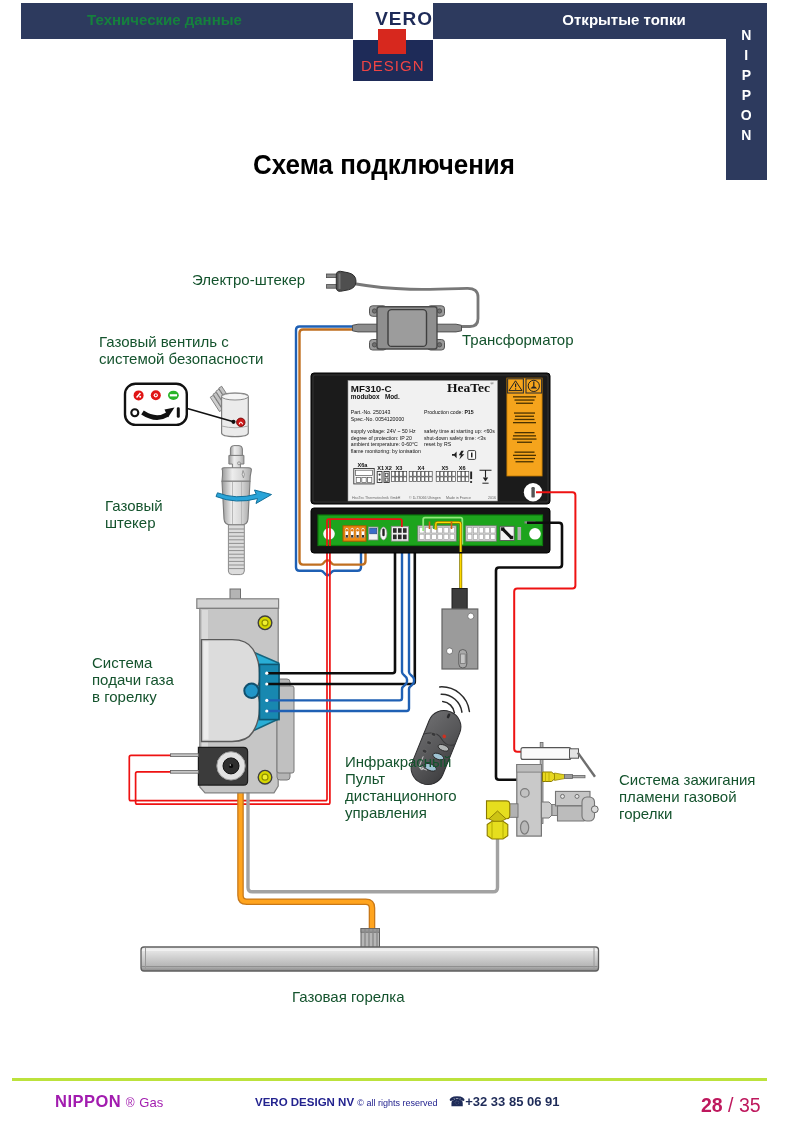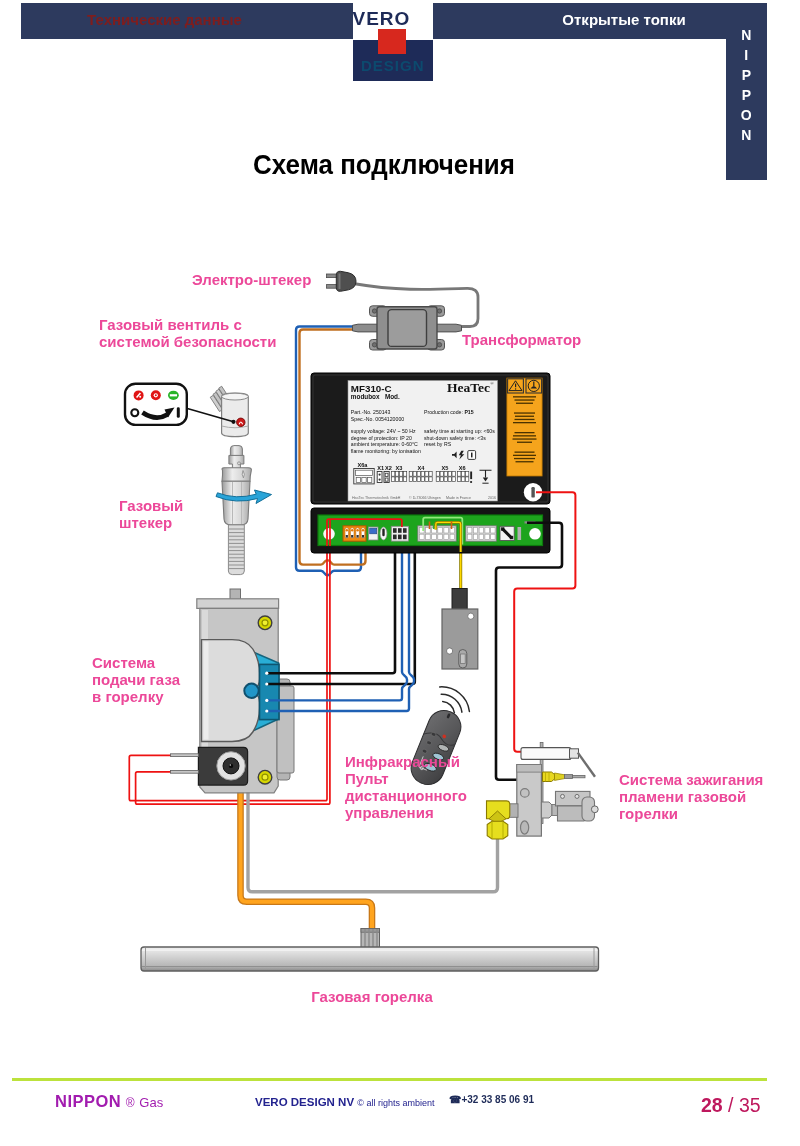--- a/index.html
+++ b/index.html
@@ -1,31 +1,31 @@
 <!DOCTYPE html>
 <html><head>
 <meta charset="utf-8">
 <style>
 html,body{margin:0;padding:0}
 body{width:800px;height:1146px;position:relative;background:#fff;font-family:"Liberation Sans",sans-serif;overflow:hidden}
 .abs{position:absolute}
-.lbl{position:absolute;font-weight:bold;font-size:15px;line-height:17px;color:#ec4899;white-space:nowrap}
+.lbl{position:absolute;font-weight:normal;font-size:15px;line-height:17px;color:#14532d;white-space:nowrap}
 </style>
 </head>
 <body>
 
 <div class="abs" style="left:21px;top:3px;width:746px;height:36px;background:#2d3a5e"></div>
 <div class="abs" style="left:726px;top:3px;width:40.6px;height:176.5px;background:#2d3a5e"></div>
-<div class="abs" style="left:21px;top:11px;width:287px;text-align:center;color:#7f1d1d;font-weight:bold;font-size:15px">Технические данные</div>
+<div class="abs" style="left:21px;top:11px;width:287px;text-align:center;color:#15803d;font-weight:bold;font-size:15px">Технические данные</div>
 <div class="abs" style="left:433px;top:11px;width:382px;text-align:center;color:#fff;font-weight:bold;font-size:15px">Открытые топки</div>
 <div class="abs" style="left:352.5px;top:2px;width:80.5px;height:38px;background:#fff"></div>
 <div class="abs" style="left:352.5px;top:40px;width:80.5px;height:40.5px;background:#1e2b58"></div>
-<div class="abs" style="left:352.5px;top:8px;width:80.5px;text-align:left;color:#1e2b58;font-weight:bold;font-size:19px;letter-spacing:1px">VERO</div>
+<div class="abs" style="left:352.5px;top:8px;width:80.5px;text-align:right;color:#1e2b58;font-weight:bold;font-size:19px;letter-spacing:1px">VERO</div>
 <div class="abs" style="left:378px;top:29px;width:28px;height:25px;background:#d7281e"></div>
-<div class="abs" style="left:352.5px;top:57px;width:80.5px;text-align:center;color:#0c4a6e;font-weight:bold;font-size:15px;letter-spacing:1px">DESIGN</div>
+<div class="abs" style="left:352.5px;top:57px;width:80.5px;text-align:center;color:#ef4444;font-weight:normal;font-size:15px;letter-spacing:1px">DESIGN</div>
 <div class="abs" style="left:726px;top:25px;width:40.6px;text-align:center;color:#fff;font-weight:bold;font-size:14px;line-height:20px">N<br>I<br>P<br>P<br>O<br>N</div>
 
 <div class="abs" style="left:0;top:148px;width:768px;text-align:center;font-size:28.5px;font-weight:bold;color:#000;transform:scaleX(0.91)">Схема подключения</div>
 
 <svg class="abs" style="left:0;top:0" width="800" height="1146" viewBox="0 0 800 1146">
 <defs>
 <linearGradient id="gmetal" x1="0" y1="0" x2="1" y2="0">
  <stop offset="0" stop-color="#adadad"></stop>
         <stop offset="0.25" stop-color="#e2e2e2"></stop>
         <stop offset="0.6" stop-color="#cfcfcf"></stop>
@@ -479,24 +479,24 @@
 <rect x="169.8" y="394.2" width="7.2" height="2.2" fill="#fff"></rect>
 <circle cx="134.8" cy="412.7" r="3.5" fill="#fff" stroke="#111" stroke-width="2.1"></circle>
 <rect x="176.8" y="407.3" width="3" height="10.5" rx="1.4" fill="#111"></rect>
 <path d="M 142.5,412.5 Q 156,421.5 167.5,414.5" stroke="#111" stroke-width="4.6" fill="none"></path>
 <polygon points="164.5,409.5 174.5,407.5 168,417.5" fill="#111"></polygon>
 </g>
 </svg>
 
 <div class="lbl" style="left:192px;top:271px">Электро-штекер</div>
 <div class="lbl" style="left:462px;top:331px">Трансформатор</div>
-<div class="lbl" style="left:99px;top:316px">Газовый вентиль с<br>системой безопасности</div>
-<div class="lbl" style="left:119px;top:497px">Газовый<br>штекер</div>
+<div class="lbl" style="left:99px;top:333px">Газовый вентиль с<br>системой безопасности</div>
+<div class="lbl" style="left:105px;top:497px">Газовый<br>штекер</div>
 <div class="lbl" style="left:92px;top:654px">Система<br>подачи газа<br>в горелку</div>
 <div class="lbl" style="left:345px;top:753px">Инфракрасный<br>Пульт<br>дистанционного<br>управления</div>
 <div class="lbl" style="left:619px;top:771px">Система зажигания<br>пламени газовой<br>горелки</div>
-<div class="lbl" style="left:292px;top:988px;width:160px;text-align:center">Газовая горелка</div>
+<div class="lbl" style="left:292px;top:988px;width:160px;">Газовая горелка</div>
 
 <div class="abs" style="left:12px;top:1077.5px;width:755px;height:3.4px;background:#bce23c"></div>
 <div class="abs" style="left:55px;top:1092px;font-size:16.5px;color:#a21caf"><span style="font-weight:bold;letter-spacing:0.5px">NIPPON</span> <span style="font-size:12px">®</span> <span style="font-size:13px">Gas</span></div>
-<div class="abs" style="left:255px;top:1096px;font-size:11.5px;color:#23238f"><b>VERO DESIGN NV</b> <span style="font-size:9px">© all rights ambient</span></div>
-<div class="abs" style="left:449px;top:1094px;font-size:10px;font-weight:bold;color:#1e2b58">☎+32 33 85 06 91</div>
+<div class="abs" style="left:255px;top:1096px;font-size:11.5px;color:#23238f"><b>VERO DESIGN NV</b> <span style="font-size:9px">© all rights reserved</span></div>
+<div class="abs" style="left:449px;top:1094px;font-size:13px;font-weight:bold;color:#1e2b58">☎+32 33 85 06 91</div>
 <div class="abs" style="left:701px;top:1094px;font-size:19.5px;color:#be185d"><b>28</b> / 35</div>
 
 </body></html>

